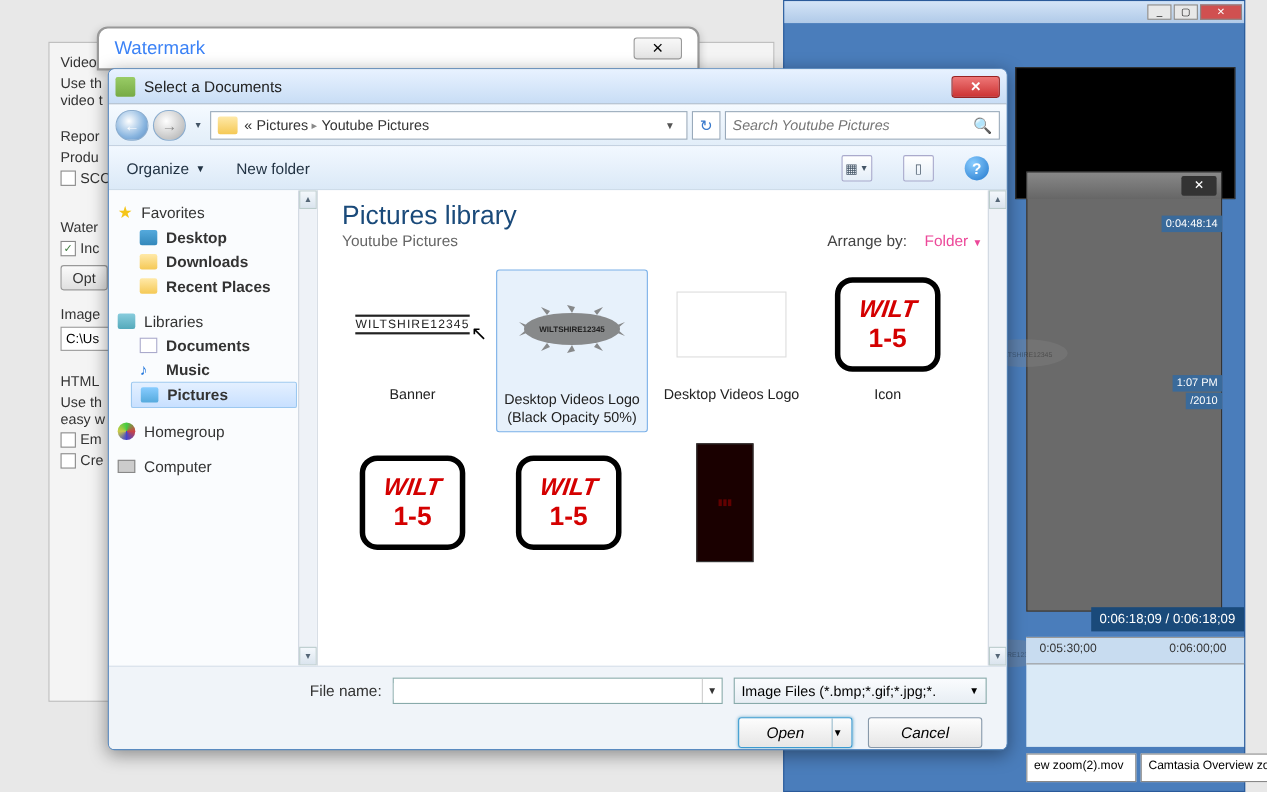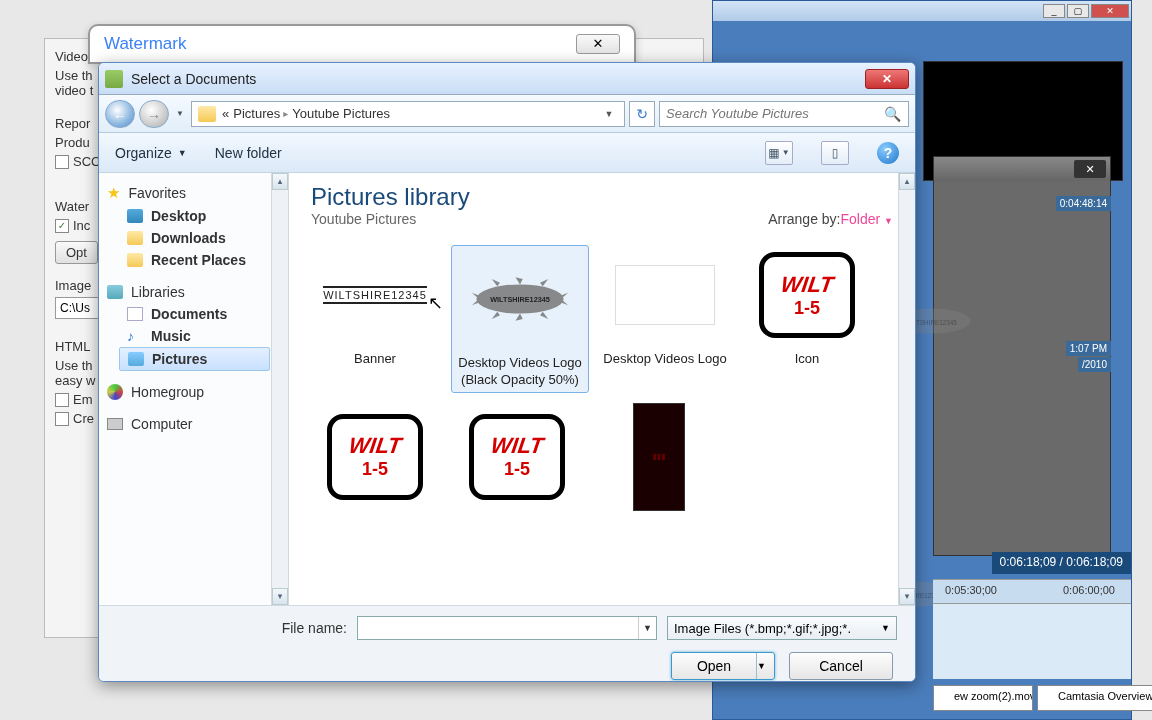--- a/index.html
+++ b/index.html
@@ -14,21 +14,21 @@
 .editor-titlebar .win-btn { width: 22px; height: 14px; margin-right: 2px; border: 1px solid #888; background: #e8e8e8; font-size: 9px; text-align: center; line-height: 12px; }
 .editor-titlebar .win-close { background: #d05050; color: #fff; width: 38px; }
 .editor-preview { margin: 40px 20px 0 210px; width: 200px; height: 120px; background: #000; border: 1px solid #333; }
 .editor-panel { position: absolute; top: 155px; left: 220px; right: 20px; height: 400px; background: #6a6a6a; border: 1px solid #333; }
 .editor-panel-bar { height: 24px; background: linear-gradient(#888, #666); display: flex; justify-content: flex-end; align-items: center; }
 .editor-panel-bar .xbtn { width: 32px; height: 18px; background: #333; color: #fff; text-align: center; font-size: 11px; line-height: 18px; border-radius: 2px; margin-right: 4px; }
 .editor-time { position: absolute; bottom: 145px; right: 0; height: 22px; background: #1a4a7a; color: #fff; font-size: 12px; padding: 3px 8px; }
 .editor-ruler { position: absolute; bottom: 40px; left: 220px; right: 0; height: 100px; background: #daeaf7; border-top: 1px solid #999; }
 .ruler-marks { position: absolute; top: 0; width: 100%; height: 24px; background: #c8dcf0; border-bottom: 1px solid #999; }
 .ruler-label { position: absolute; top: 4px; font-size: 11px; color: #333; }
-.editor-clip { position: absolute; bottom: 8px; height: 26px; background: #fff; border: 1px solid #888; font-size: 11px; padding: 4px 20px; overflow: hidden; white-space: nowrap; }
+.editor-clip { position: absolute; bottom: 8px; height: 26px; background: #fff; border: 1px solid #888; font-size: 11px; padding: 4px 6px; overflow: hidden; white-space: nowrap; }
 .editor-wm { position: absolute; top: 300px; right: 155px; width: 90px; height: 40px; opacity: 0.5; }
 .editor-wm2 { position: absolute; bottom: 105px; right: 170px; width: 90px; height: 40px; opacity: 0.5; }
 .spiky { filter: blur(0.3px); }
 .editor-small-time { position: absolute; top: 195px; right: 20px; font-size: 10px; background: #3a6a9a; color: #fff; padding: 2px 4px; }
 
 
 .left-panel { position: absolute; top: 38px; left: 44px; width: 660px; height: 600px; background: #f4f4f4; border: 1px solid #bbb; padding: 6px 10px; font-size: 14px; color: #333; }
 .left-panel .lbl { margin: 4px 0; font-size: 13px; }
 .left-panel .chk-row { display: flex; align-items: center; margin: 4px 0; font-size: 13px; }
 .left-panel .chk { width: 14px; height: 14px; border: 1px solid #888; margin-right: 4px; background: #fff; display: inline-flex; align-items: center; justify-content: center; font-size: 10px; color: #3a7a3a; }
@@ -90,46 +90,46 @@
 .ic-vid { background: #5ad; border-radius: 2px; position: relative; }
 
 .fd-main { flex: 1; background: #fff; position: relative; display: flex; flex-direction: column; }
 .fd-main .scroll-track { position: absolute; right: 0; top: 0; bottom: 0; width: 17px; background: #eef2f7; border-left: 1px solid #d0d8e0; }
 .fd-main .scroll-track .scroll-btn { height: 17px; background: linear-gradient(#f4f8fc,#dae4ee); border: 1px solid #bcc; text-align: center; font-size: 9px; color: #567; line-height: 15px; }
 .fd-main .scroll-track .scroll-btn.bot { position: absolute; bottom: 0; width: 100%; }
 .lib-header { padding: 10px 22px 6px; display: flex; align-items: flex-end; }
 .lib-header .lh-left { flex: 1; }
 .lib-title { font-size: 24px; color: #1a4a7a; }
 .lib-sub { font-size: 14px; color: #666; }
-.arrange { font-size: 14px; color: #444; display: flex; align-items: center; gap: 0; }
+.arrange { font-size: 14px; color: #444; display: flex; align-items: center; gap: 16px; }
 .arrange .val { color: #ec4899; }
 .thumbs { flex: 1; padding: 12px 20px; display: flex; flex-wrap: wrap; gap: 14px 10px; align-content: flex-start; }
 .thumb { width: 132px; display: flex; flex-direction: column; align-items: center; text-align: center; font-size: 13px; color: #222; }
 .thumb.sel { background: rgba(160,200,240,0.25); border: 1px solid #7ab0e8; border-radius: 3px; padding: 3px; width: 138px; }
 .thumb .img { width: 100px; height: 100px; display: flex; align-items: center; justify-content: center; margin-bottom: 6px; position: relative; }
 .thumb .lbl { line-height: 1.3; }
 .wilt-icon { width: 96px; height: 86px; background: #fff; border: 5px solid #000; border-radius: 16px; display: flex; flex-direction: column; align-items: center; justify-content: center; font-family: Impact, sans-serif; }
 .wilt-icon .t1 { color: #d40000; font-size: 22px; font-style: italic; font-weight: bold; transform: skewX(-8deg); }
-.wilt-icon .t2 { color: #d40000; font-size: 18px; font-weight: bold; }
+.wilt-icon .t2 { color: #d40000; font-size: 24px; font-weight: bold; }
 .banner-thumb { width: 110px; text-align: center; font-family: Impact, sans-serif; font-size: 11px; letter-spacing: 1px; color: #222; border-top: 2px solid #222; border-bottom: 2px solid #222; padding: 1px 0; }
 .blank-thumb { width: 100px; height: 60px; background: #fff; border: 1px solid #ddd; }
 .dark-thumb { width: 52px; height: 108px; background: #1a0000; border: 1px solid #333; display: flex; align-items: center; justify-content: center; }
 .dark-thumb .inner { color: #a00; font-size: 8px; transform: rotate(0deg); opacity: 0.5; }
 .spiky-thumb { position: relative; width: 110px; height: 50px; }
 
 .fd-footer { padding: 10px 18px 16px; background: #f0f4f9; border-top: 1px solid #d0dae4; }
 .fn-row { display: flex; align-items: center; gap: 10px; margin-bottom: 12px; }
 .fn-row .lbl { font-size: 14px; color: #333; width: 230px; text-align: right; }
 .fn-row .combo { flex: 1; height: 24px; border: 1px solid #8aa; background: #fff; display: flex; align-items: center; }
 .fn-row .combo input { flex: 1; border: none; outline: none; padding: 0 6px; font-size: 13px; }
 .fn-row .combo .dd { width: 18px; text-align: center; color: #333; font-size: 9px; border-left: 1px solid #ccc; height: 100%; line-height: 22px; }
 .fn-row .filter { width: 230px; height: 24px; border: 1px solid #8aa; background: linear-gradient(#fafcfe,#e8eef4); display: flex; align-items: center; padding: 0 6px; font-size: 13px; }
 .fn-row .filter .dd { margin-left: auto; font-size: 9px; }
 .btn-row { display: flex; justify-content: flex-end; gap: 14px; padding-right: 4px; }
-.dlg-btn { height: 28px; border: 1px solid #8899aa; border-radius: 3px; background: linear-gradient(#fdfdfd,#e6e6e6); font-size: 14px; display: flex; align-items: center; justify-content: center; }
+.dlg-btn { height: 28px; border: 1px solid #8899aa; border-radius: 3px; background: linear-gradient(#fdfdfd,#e6e6e6); font-size: 14px; display: flex; align-items: center; justify-content: center; font-style: italic; }
 .dlg-btn.open { width: 104px; border: 1px solid #3a9ad0; box-shadow: 0 0 3px #6ac; }
 .dlg-btn.open .main { flex: 1; text-align: center; }
 .dlg-btn.open .dd { width: 18px; border-left: 1px solid #9bc; font-size: 9px; height: 100%; line-height: 26px; }
 .dlg-btn.cancel { width: 104px; }
 
 .cursor { position: absolute; top: 292px; left: 428px; font-size: 18px; color: #000; z-index: 999; pointer-events: none; }
 </style>
 </head>
 <body>
 

